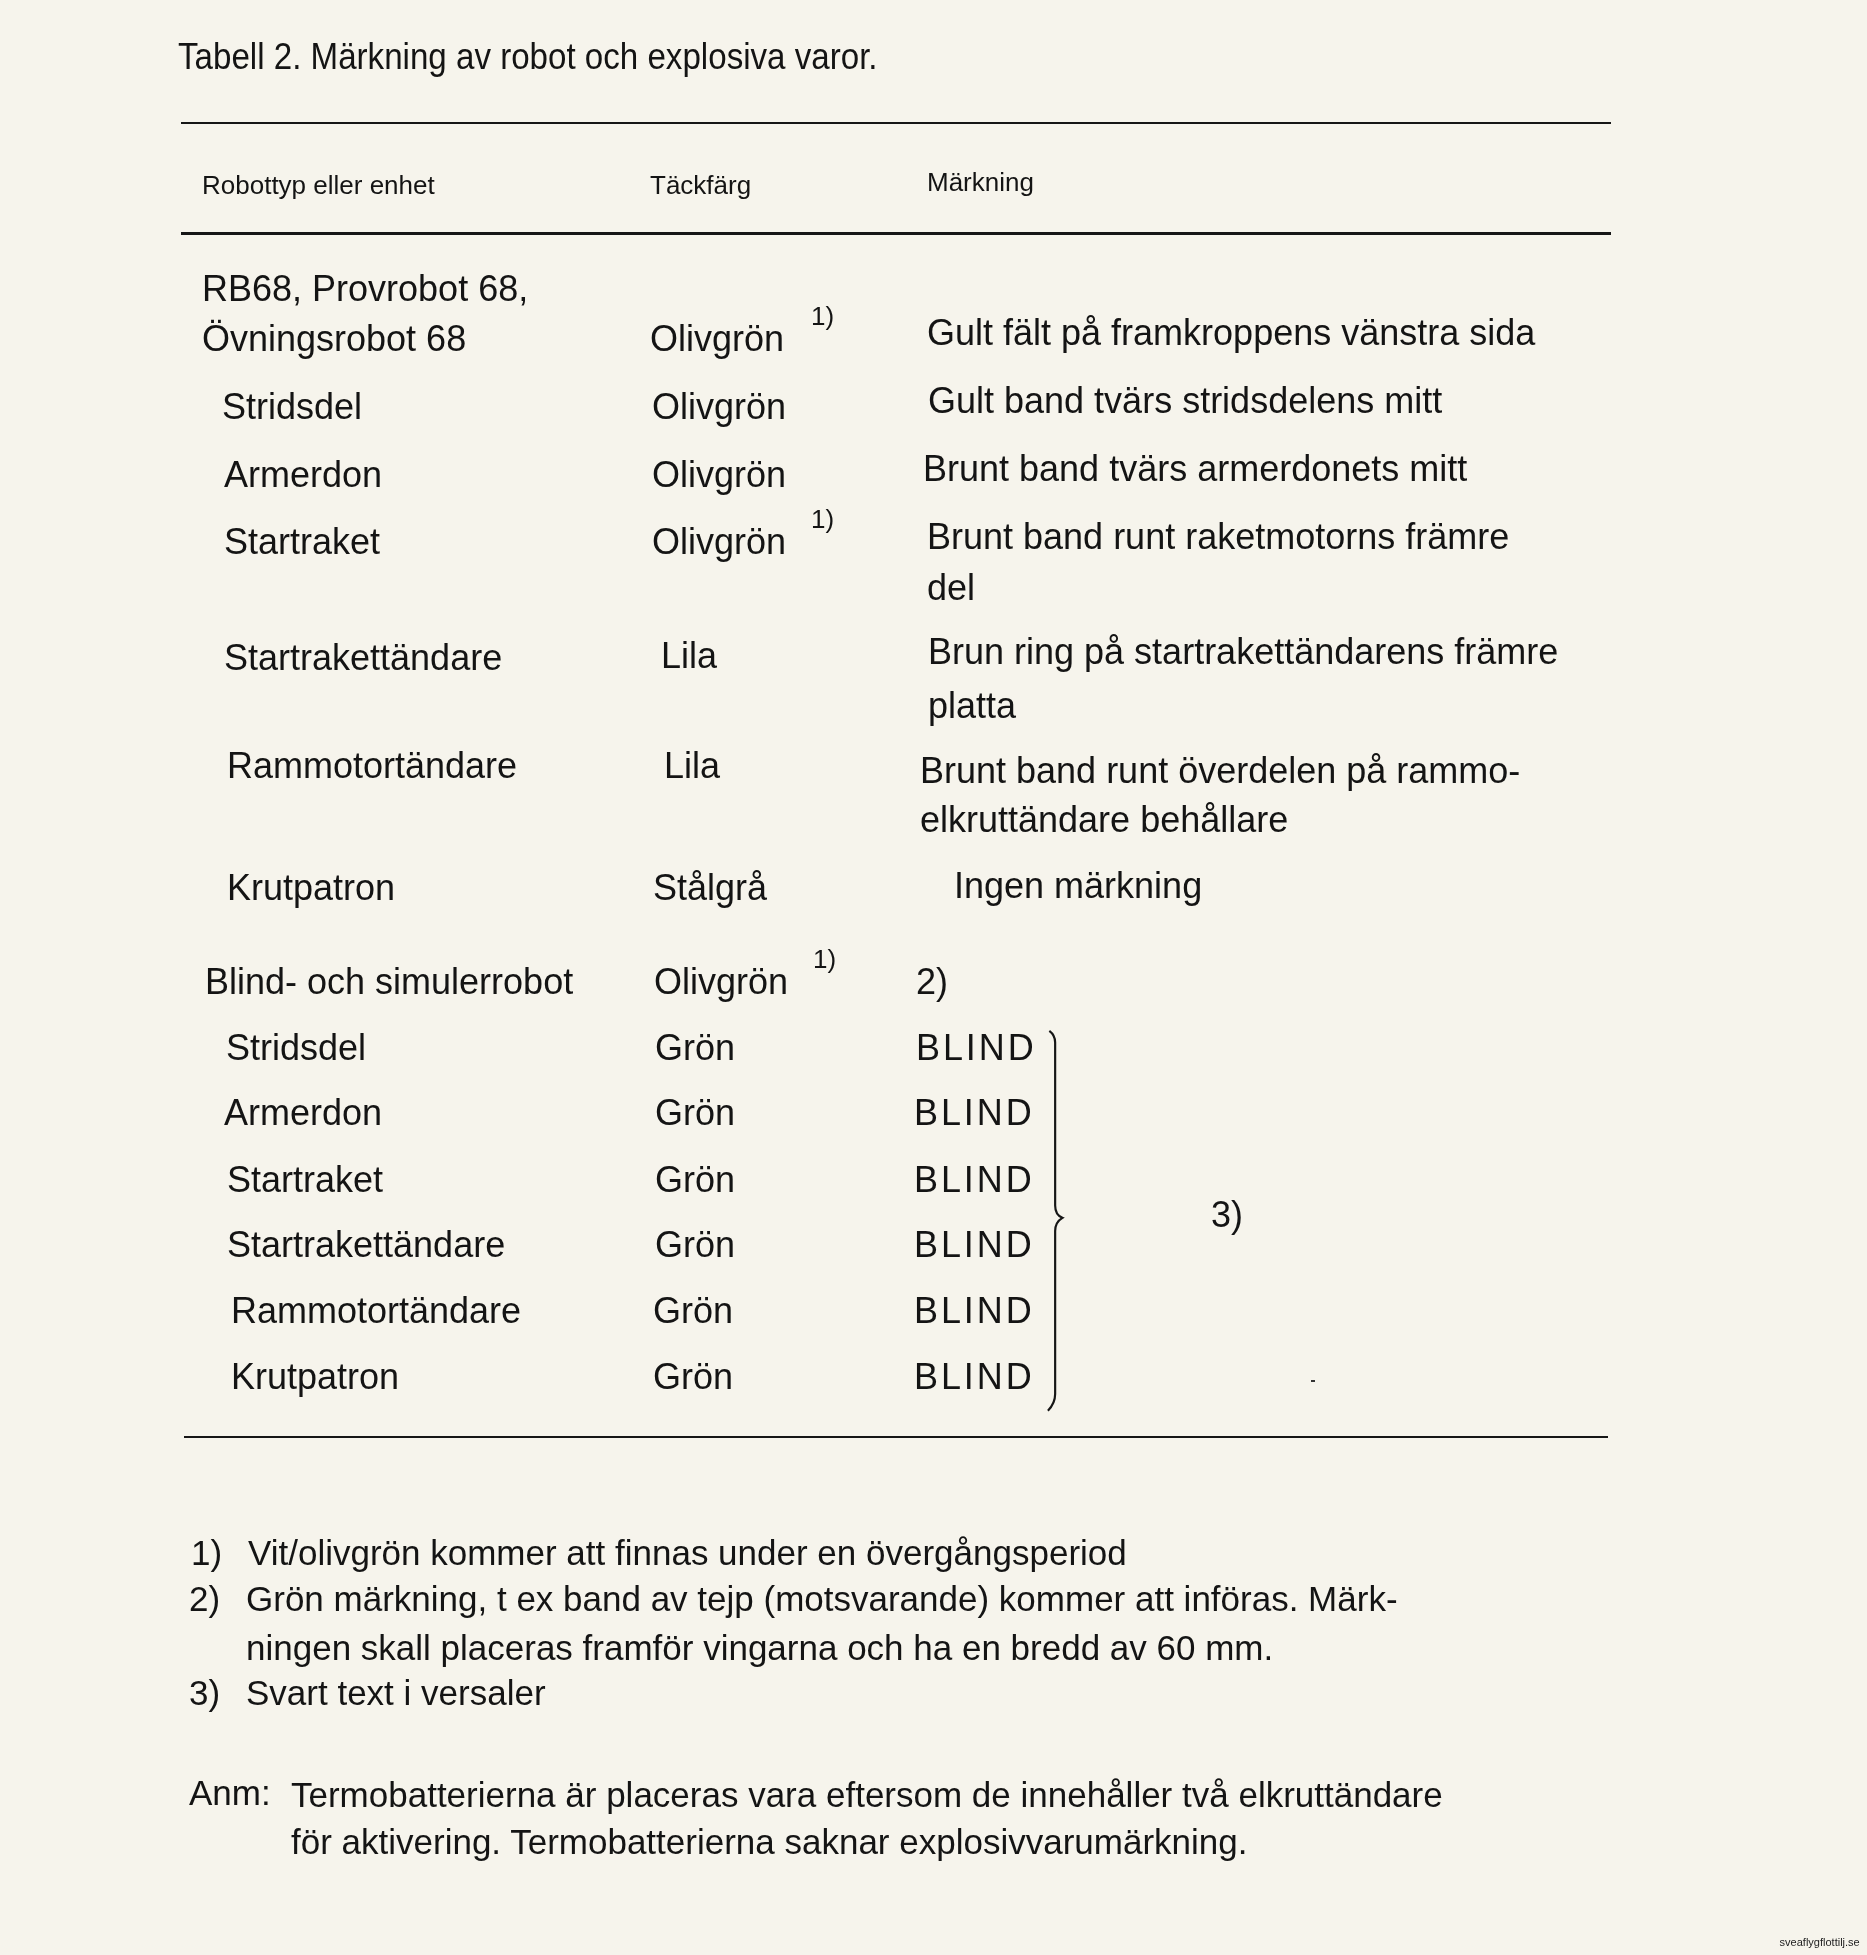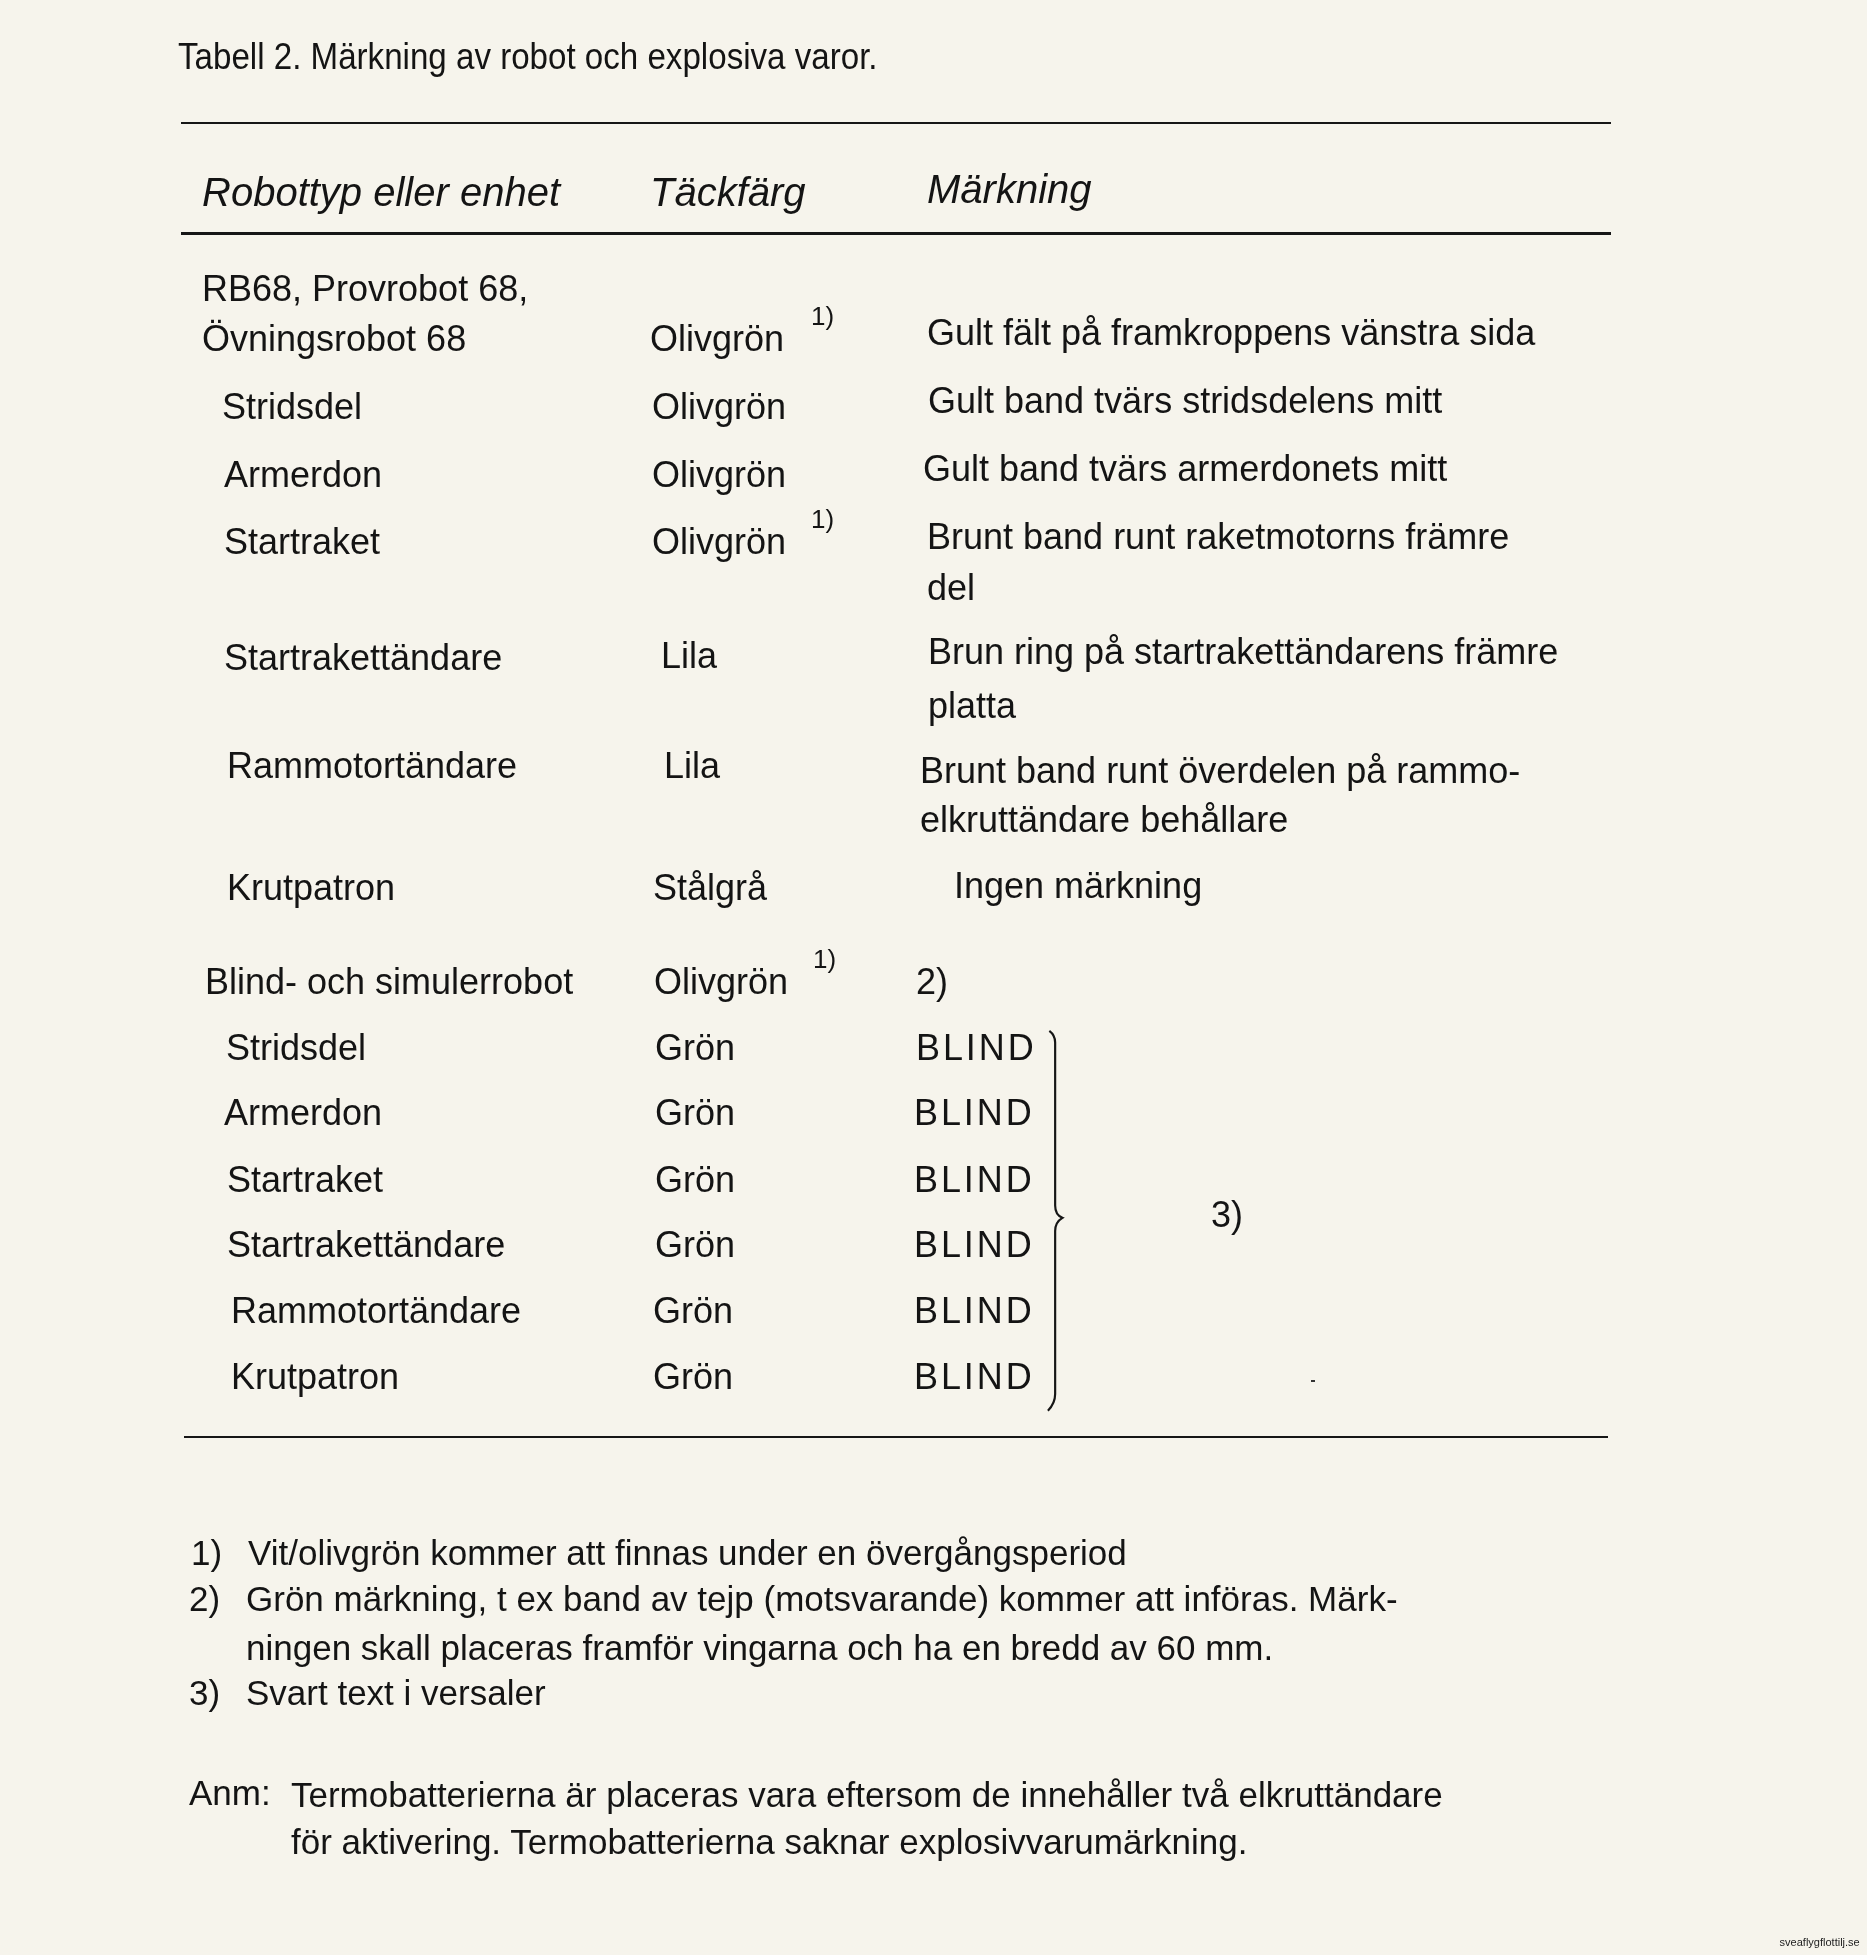--- a/index.html
+++ b/index.html
@@ -7,21 +7,21 @@
     width: 1867px; height: 1955px;
     background: #f6f4ec;
     color: #141414;
     font-family: "Liberation Sans", "DejaVu Sans", sans-serif;
     position: relative;
     overflow: hidden;
   }
   .abs { position: absolute; white-space: nowrap; }
   .title { left: 178px; top: 36px; font-size: 36px; transform: scaleX(0.92); transform-origin: left top; }
   .rule { position: absolute; height: 0; border-top: 2.9px solid #161616; }
-  .hdr { font-size: 40px; top: 170px; font-style: italic; }
+  .hdr { font-size: 26px; top: 170px; }
   .cell { font-size: 36px; }
   .sup { font-size: 26px; }
   .brace { position: absolute; }
   .fn { font-size: 35px; }
   .credit { font-size: 11px; right: 7.3px; bottom: 7.3px; color: #222; }
 </style>
 </head>
 <body>
 
 <div>
@@ -41,21 +41,21 @@
     <div class="abs cell" style="left:650px; top:318px;">Olivgrön</div>
     <div class="abs sup" style="left:811px; top:301px;">1)</div>
     <div class="abs cell" style="left:927px; top:312px;">Gult fält på framkroppens vänstra sida</div>
 
     <div class="abs cell" style="left:222px; top:386px;">Stridsdel</div>
     <div class="abs cell" style="left:652px; top:386px;">Olivgrön</div>
     <div class="abs cell" style="left:928px; top:380px;">Gult band tvärs stridsdelens mitt</div>
 
     <div class="abs cell" style="left:224px; top:454px;">Armerdon</div>
     <div class="abs cell" style="left:652px; top:454px;">Olivgrön</div>
-    <div class="abs cell" style="left:923px; top:448px;">Gult band tvärs armerdonets mitt</div>
+    <div class="abs cell" style="left:923px; top:448px;">Brunt band tvärs armerdonets mitt</div>
 
     <div class="abs cell" style="left:224px; top:521px;">Startraket</div>
     <div class="abs cell" style="left:652px; top:521px;">Olivgrön</div>
     <div class="abs sup" style="left:811px; top:504px;">1)</div>
     <div class="abs cell" style="left:927px; top:516px;">Brunt band runt raketmotorns främre</div>
     <div class="abs cell" style="left:927px; top:567px;">del</div>
 
     <div class="abs cell" style="left:224px; top:637px;">Startrakettändare</div>
     <div class="abs cell" style="left:661px; top:635px;">Lila</div>
     <div class="abs cell" style="left:928px; top:631px;">Brun ring på startrakettändarens främre</div>

